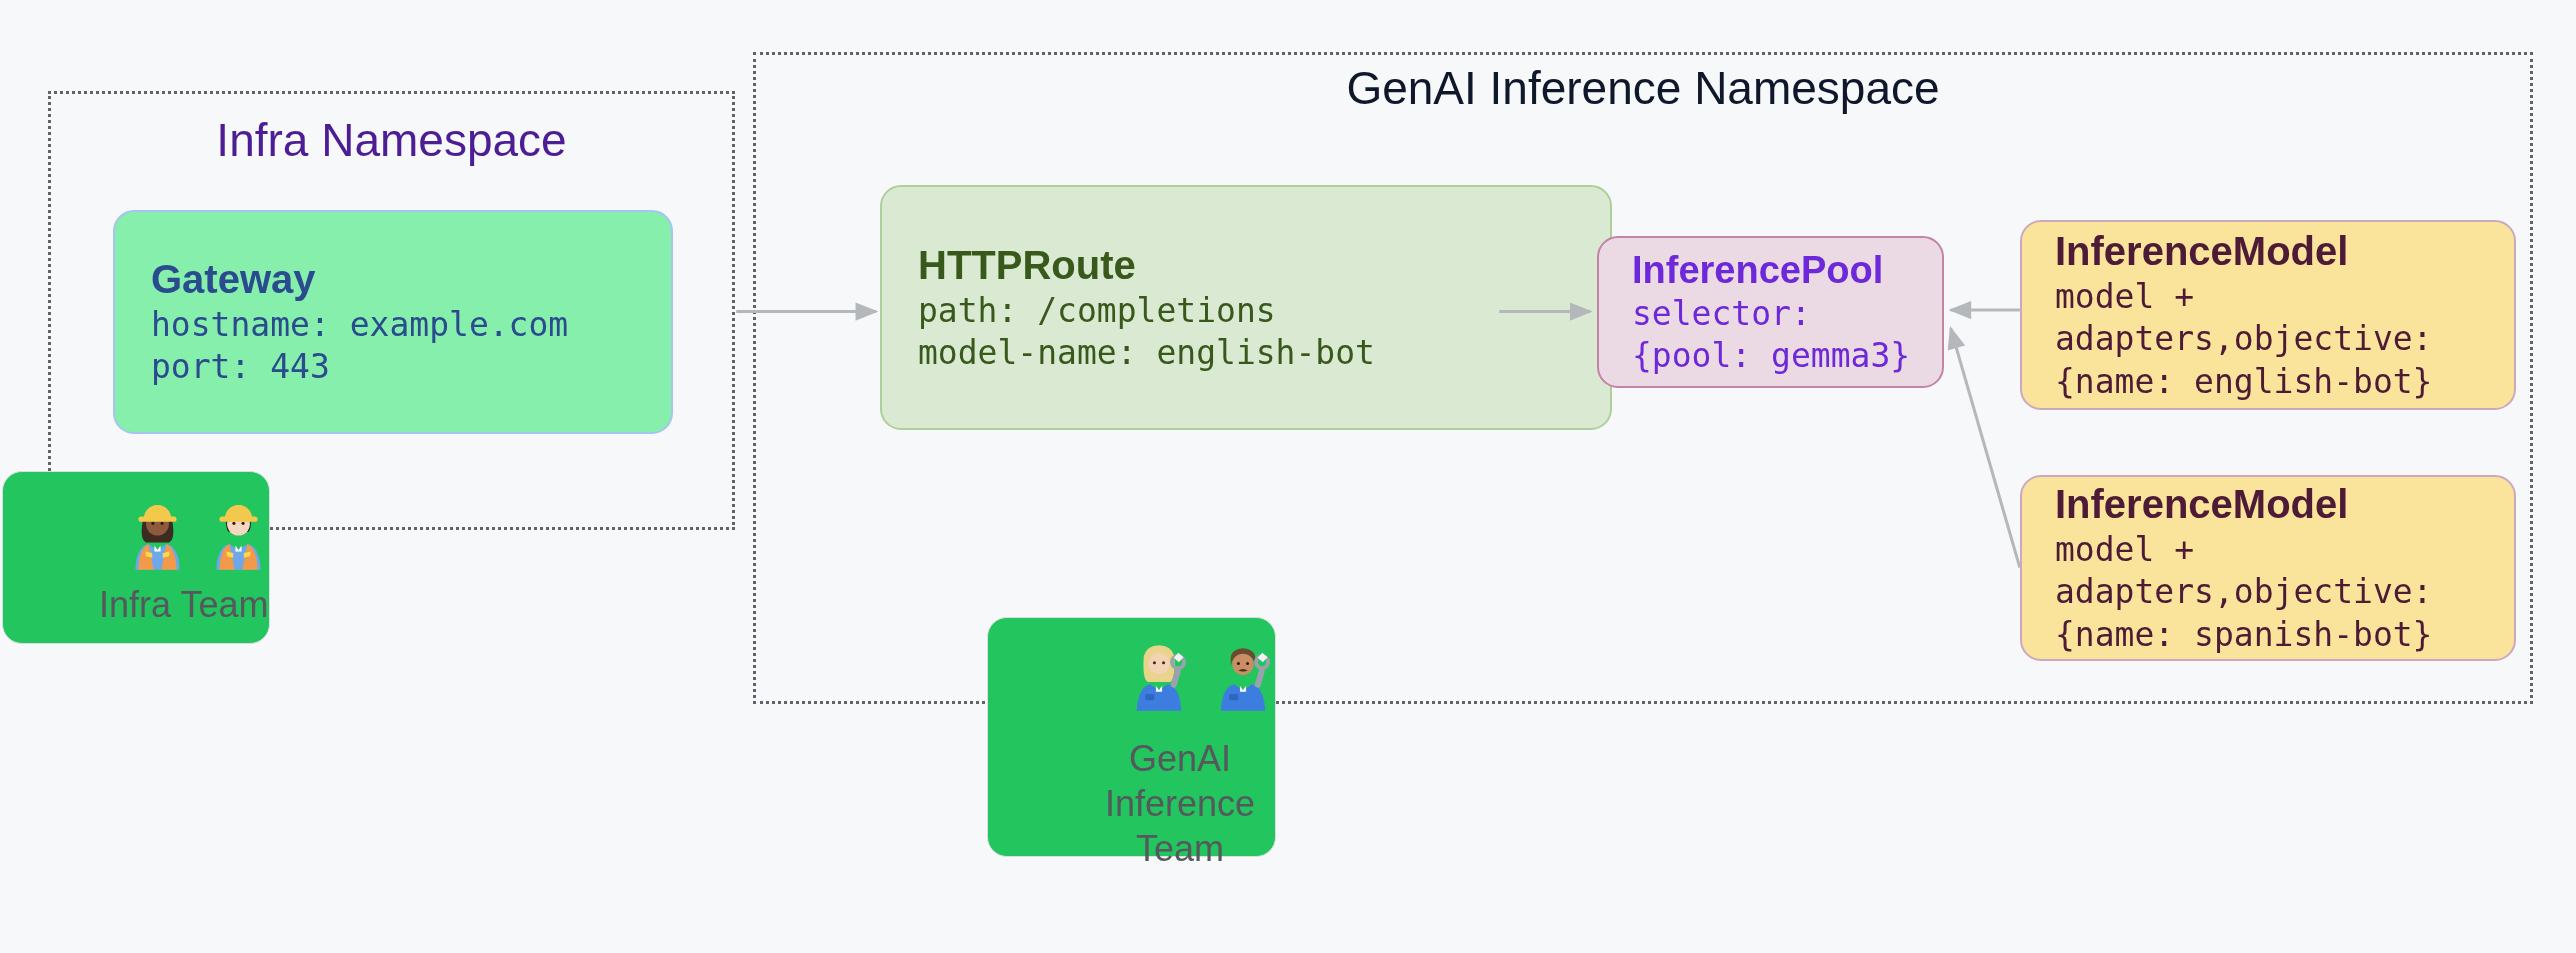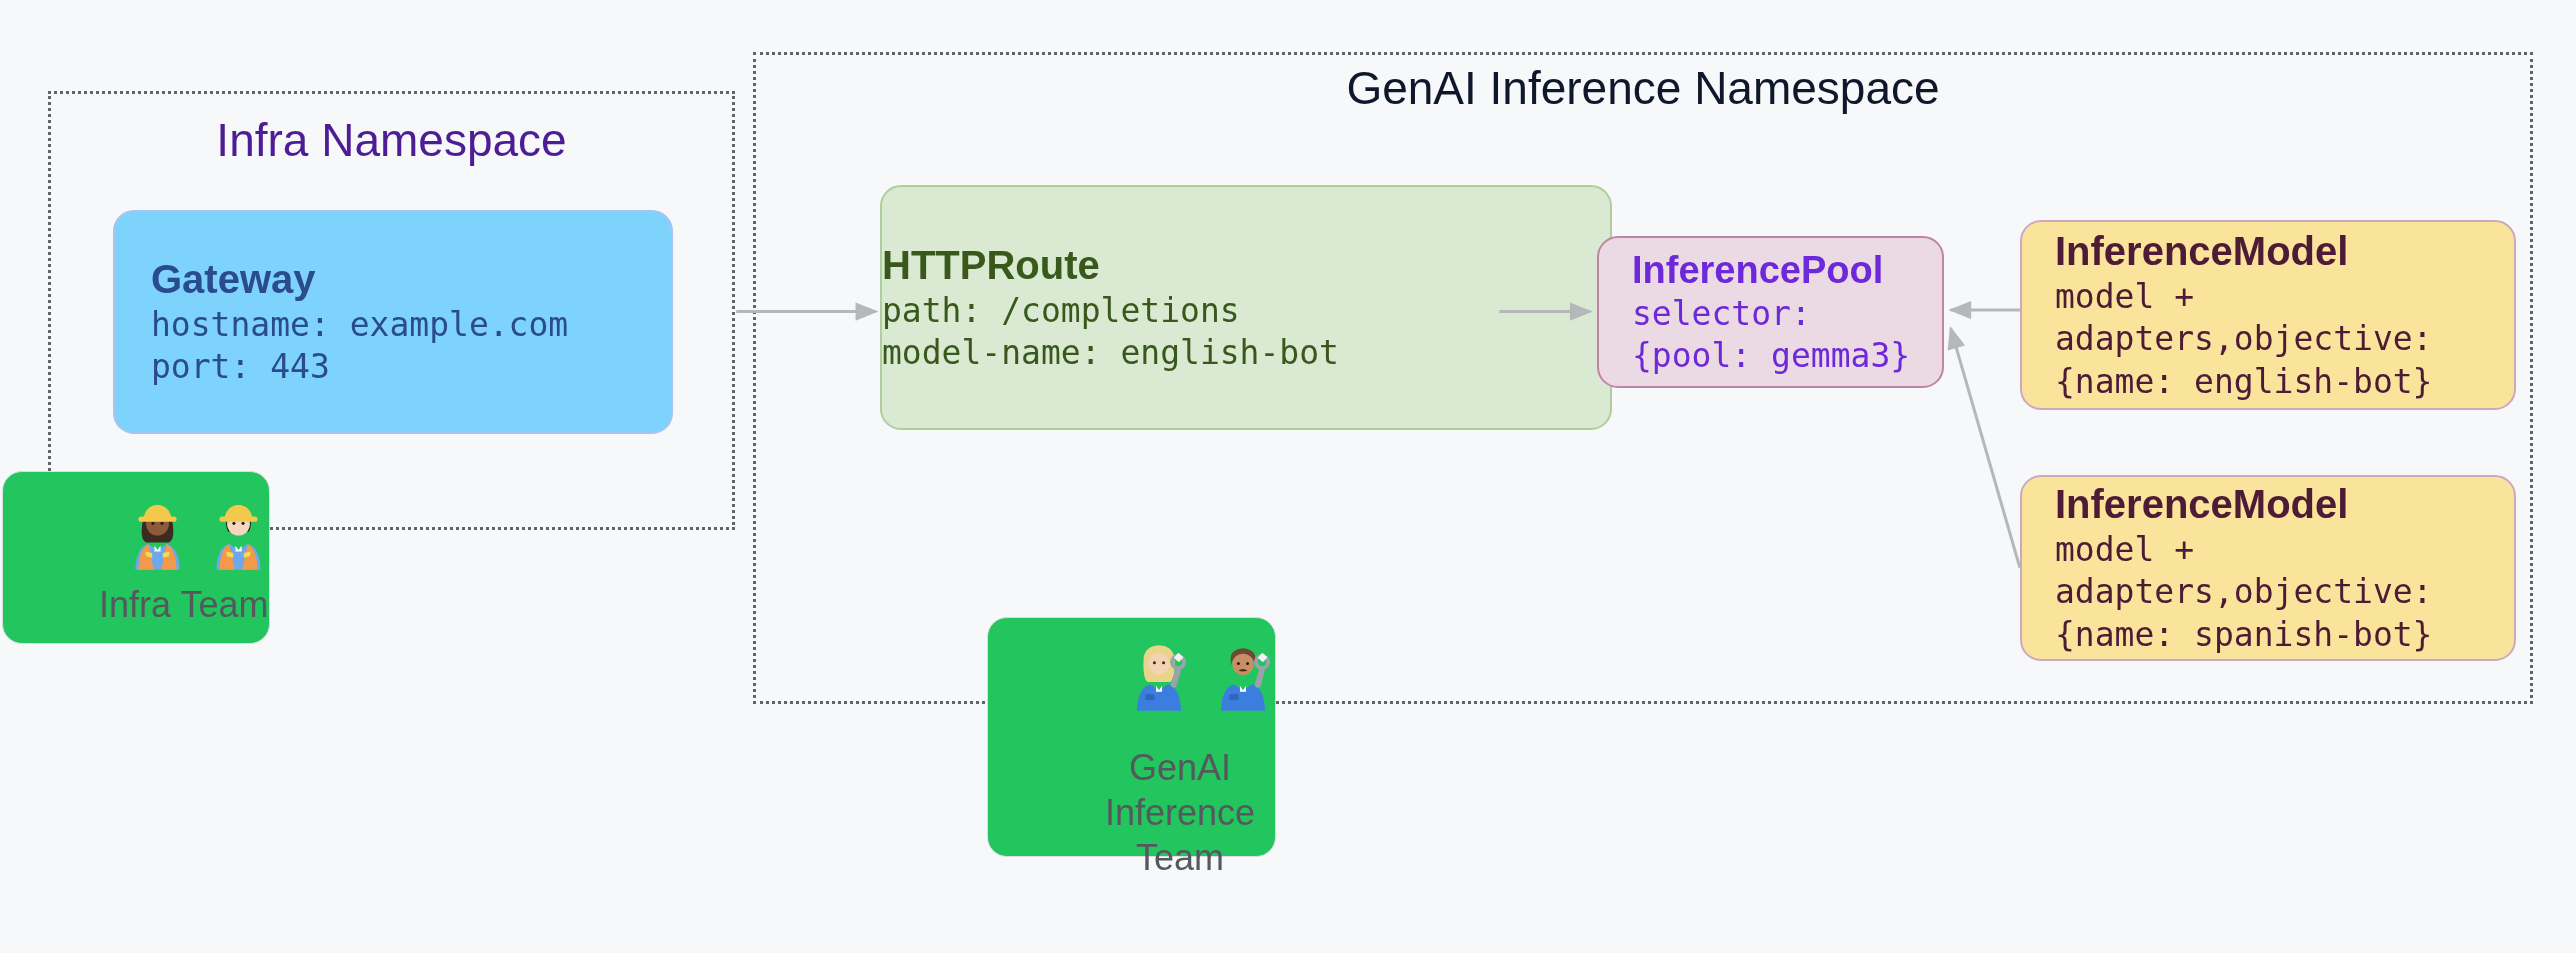--- a/index.html
+++ b/index.html
@@ -10,53 +10,53 @@
   .ns-title{width:100%;text-align:center;font-size:46px;line-height:1.1;color:#5F6368;}
   #ns-infra .ns-title{margin-top:21px;}
   #ns-genai .ns-title{margin-top:24px;}
   
   .node{position:absolute;box-sizing:border-box;border:2.3px solid;border-radius:21px;
         display:flex;flex-direction:column;justify-content:center;z-index:2;}
   .node-title{font-weight:bold;font-size:40px;line-height:1.22;}
   #pool .node-title{font-size:38px;}
   .mono-line{font-family:"DejaVu Sans Mono",monospace;font-size:33px;line-height:1.28;white-space:pre;}
   #gateway{left:113px;top:210px;width:560px;height:224px;padding-left:36px;}
-  #httproute{left:880px;top:185px;width:732px;height:245px;}
+  #httproute{left:880px;top:185px;width:732px;height:245px;padding-left:36px;}
   #pool{left:1597px;top:236px;width:347px;height:152px;padding-left:33px;}
   #im-english{left:2020px;top:220px;width:496px;height:190px;padding-left:33px;}
   #im-spanish{left:2020px;top:475px;width:496px;height:186px;padding-left:33px;}
   
   .team{position:absolute;box-sizing:border-box;background:#22c55e;border:1.5px solid #DBDDE0;
         border-radius:20px;display:flex;flex-direction:column;align-items:flex-end;z-index:2;padding-left:36px;}
   #team-infra{left:1.5px;top:471px;width:268px;height:173px;}
   #team-genai{left:987px;top:617px;width:289px;height:240px;}
   .team-icons{display:flex;gap:20px;}
   #team-infra .team-icons{margin-top:23px;}
   #team-genai .team-icons{margin-top:18px;}
   .team-label{font-size:36px;line-height:1.25;color:#55585C;text-align:center;}
   #team-infra .team-label{margin-top:12px;}
-  #team-genai .team-label{margin-top:34px;width:190px;}
+  #team-genai .team-label{margin-top:25px;width:190px;}
   
   #arrows{position:absolute;left:0;top:0;z-index:3;pointer-events:none;}
   .person-icon{display:block;}
 </style>
 </head>
 <body>
 
 <div id="canvas" style="background: rgb(247, 248, 250);">
 
   <div class="ns" id="ns-infra" style="left: 48px; top: 91px; width: 687px; height: 439px; border-color: rgb(96, 100, 106);">
     <div class="ns-title" style="color: #4c1d95;">Infra Namespace</div>
   </div>
 
   <div class="ns" id="ns-genai" style="left: 753px; top: 52px; width: 1780px; height: 652px; border-color: rgb(96, 100, 106);">
     <div class="ns-title" style="color: #0f172a; margin-top: 8px;">GenAI Inference Namespace</div>
   </div>
 
-  <div class="node" id="gateway" style="background: #7dd3fc; border-color: rgb(166, 195, 242); color: rgb(43, 75, 143);">
+  <div class="node" id="gateway" style="background: #86efac; border-color: rgb(166, 195, 242); color: rgb(43, 75, 143);">
     <div class="node-title">Gateway</div>
     <div class="mono-line">hostname: example.com</div>
     <div class="mono-line">port: 443</div>
   </div>
 
   <div class="node" id="httproute" style="background: rgb(218, 234, 210); border-color: rgb(174, 206, 156); color: rgb(56, 89, 27);">
     <div class="node-title">HTTPRoute</div>
     <div class="mono-line">path: /completions</div>
     <div class="mono-line">model-name: english-bot</div>
   </div>

